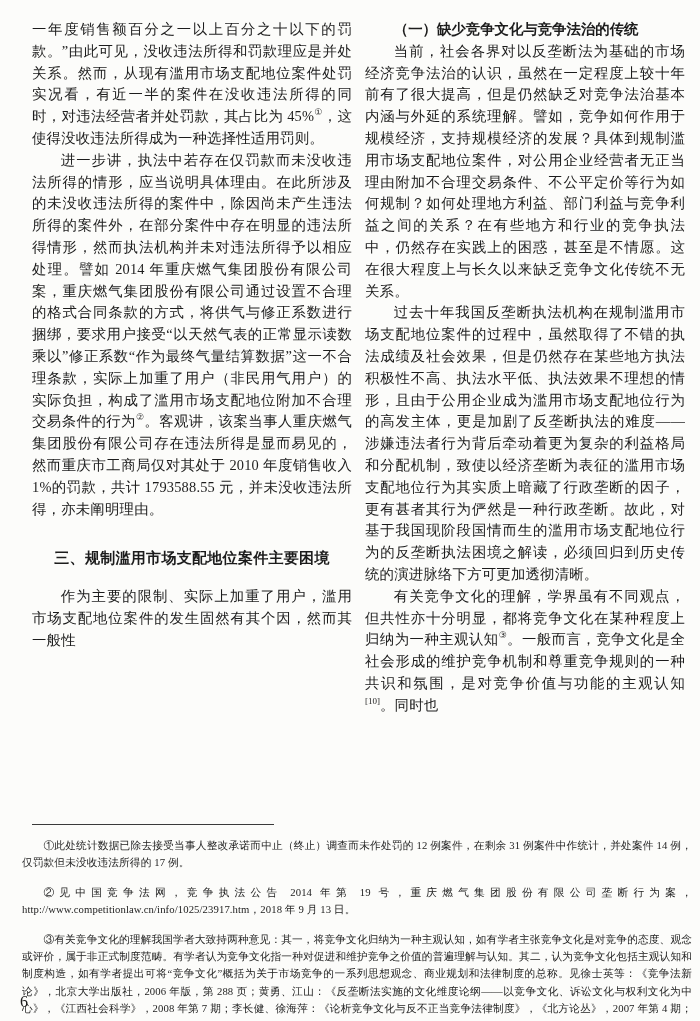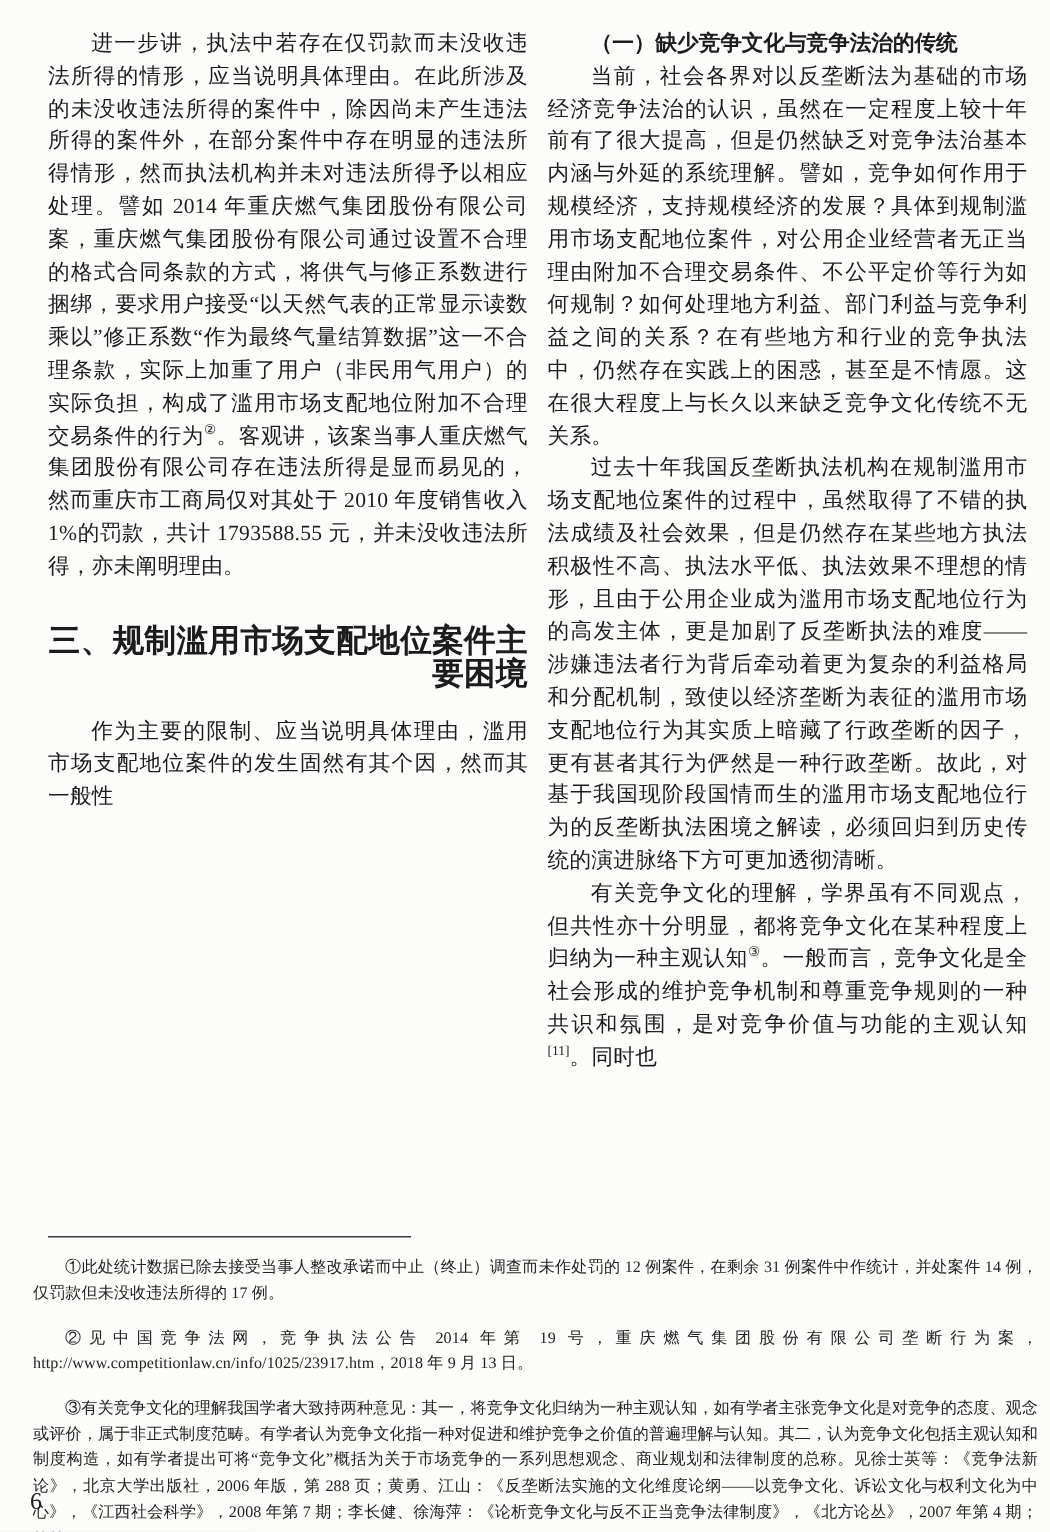--- a/index.html
+++ b/index.html
@@ -28,26 +28,26 @@
     font-size:14.4px;
     line-height:21.8px;
     text-align:justify;
     text-indent:2em;
     letter-spacing:0.2px;
   }
   .body-text p.noindent { text-indent:0; }
   .section-heading {
     font-family:"Liberation Sans","DejaVu Sans",sans-serif;
     font-weight:700;
-    font-size:21px;
+    font-size:15px;
     line-height:22px;
     margin:27px 0 17px 0;
     text-indent:0;
     letter-spacing:0.3px;
-    text-align:right;
+    text-align:center;
   }
   .sub-heading {
     font-family:Liberation Sans, sans-serif;
     font-weight:700;
     font-size:14.4px;
     line-height:21.8px;
     text-indent:2em;
     margin:0;
     text-align:justify;
   }
@@ -87,30 +87,31 @@
   }
 </style>
 </head>
 <body>
 
 <div class="page">
 
   <div class="columns">
 
     <section class="col body-text">
+      <p class="noindent"><span>一年度销售额百分之一以上百分之十以下的罚款。”由此可见，没收违法所得和罚款理应是并处关系。然而，从现有滥用市场支配地位案件处罚实况看，有近一半的案件在没收违法所得的同时，对违法经营者并处罚款，其占比为 45%</span><sup class="ref">①</sup><span>，这使得没收违法所得成为一种选择性适用罚则。</span></p>
       <p><span>进一步讲，执法中若存在仅罚款而未没收违法所得的情形，应当说明具体理由。在此所涉及的未没收违法所得的案件中，除因尚未产生违法所得的案件外，在部分案件中存在明显的违法所得情形，然而执法机构并未对违法所得予以相应处理。譬如 2014 年重庆燃气集团股份有限公司案，重庆燃气集团股份有限公司通过设置不合理的格式合同条款的方式，将供气与修正系数进行捆绑，要求用户接受“以天然气表的正常显示读数乘以”修正系数“作为最终气量结算数据”这一不合理条款，实际上加重了用户（非民用气用户）的实际负担，构成了滥用市场支配地位附加不合理交易条件的行为</span><sup class="ref">②</sup><span>。客观讲，该案当事人重庆燃气集团股份有限公司存在违法所得是显而易见的，然而重庆市工商局仅对其处于 2010 年度销售收入 1%的罚款，共计 1793588.55 元，并未没收违法所得，亦未阐明理由。</span></p>
       <h2 class="section-heading">三、规制滥用市场支配地位案件主要困境</h2>
-      <p>作为主要的限制、应当说明具体理由，滥用市场支配地位案件的发生固然有其个因，然而其一般性</p>
+      <p>作为主要的限制、实际上加重了用户，滥用市场支配地位案件的发生固然有其个因，然而其一般性</p>
     </section>
 
     <section class="col body-text">
       <h3 class="sub-heading">（一）缺少竞争文化与竞争法治的传统</h3>
       <p>当前，社会各界对以反垄断法为基础的市场经济竞争法治的认识，虽然在一定程度上较十年前有了很大提高，但是仍然缺乏对竞争法治基本内涵与外延的系统理解。譬如，竞争如何作用于规模经济，支持规模经济的发展？具体到规制滥用市场支配地位案件，对公用企业经营者无正当理由附加不合理交易条件、不公平定价等行为如何规制？如何处理地方利益、部门利益与竞争利益之间的关系？在有些地方和行业的竞争执法中，仍然存在实践上的困惑，甚至是不情愿。这在很大程度上与长久以来缺乏竞争文化传统不无关系。</p>
       <p>过去十年我国反垄断执法机构在规制滥用市场支配地位案件的过程中，虽然取得了不错的执法成绩及社会效果，但是仍然存在某些地方执法积极性不高、执法水平低、执法效果不理想的情形，且由于公用企业成为滥用市场支配地位行为的高发主体，更是加剧了反垄断执法的难度——涉嫌违法者行为背后牵动着更为复杂的利益格局和分配机制，致使以经济垄断为表征的滥用市场支配地位行为其实质上暗藏了行政垄断的因子，更有甚者其行为俨然是一种行政垄断。故此，对基于我国现阶段国情而生的滥用市场支配地位行为的反垄断执法困境之解读，必须回归到历史传统的演进脉络下方可更加透彻清晰。</p>
-      <p><span>有关竞争文化的理解，学界虽有不同观点，但共性亦十分明显，都将竞争文化在某种程度上归纳为一种主观认知</span><sup class="ref">③</sup><span>。一般而言，竞争文化是全社会形成的维护竞争机制和尊重竞争规则的一种共识和氛围，是对竞争价值与功能的主观认知</span><sup class="ref">[11]</sup><span>。同时也</span></p>
+      <p><span>有关竞争文化的理解，学界虽有不同观点，但共性亦十分明显，都将竞争文化在某种程度上归纳为一种主观认知</span><sup class="ref">③</sup><span>。一般而言，竞争文化是全社会形成的维护竞争机制和尊重竞争规则的一种共识和氛围，是对竞争价值与功能的主观认知</span><sup class="ref">[10]</sup><span>。同时也</span></p>
     </section>
 
   </div>
 
   <div class="footnotes">
     <div class="fn-rule"></div>
     <p>①此处统计数据已除去接受当事人整改承诺而中止（终止）调查而未作处罚的 12 例案件，在剩余 31 例案件中作统计，并处案件 14 例，仅罚款但未没收违法所得的 17 例。</p>
     <p>②见中国竞争法网，竞争执法公告 2014 年第 19 号，重庆燃气集团股份有限公司垄断行为案，http://www.competitionlaw.cn/info/1025/23917.htm，2018 年 9 月 13 日。</p>
     <p>③有关竞争文化的理解我国学者大致持两种意见：其一，将竞争文化归纳为一种主观认知，如有学者主张竞争文化是对竞争的态度、观念或评价，属于非正式制度范畴。有学者认为竞争文化指一种对促进和维护竞争之价值的普遍理解与认知。其二，认为竞争文化包括主观认知和制度构造，如有学者提出可将“竞争文化”概括为关于市场竞争的一系列思想观念、商业规划和法律制度的总称。见徐士英等：《竞争法新论》，北京大学出版社，2006 年版，第 288 页；黄勇、江山：《反垄断法实施的文化维度论纲——以竞争文化、诉讼文化与权利文化为中心》，《江西社会科学》，2008 年第 7 期；李长健、徐海萍：《论析竞争文化与反不正当竞争法律制度》，《北方论丛》，2007 年第 4 期；等等。</p>
   </div>

